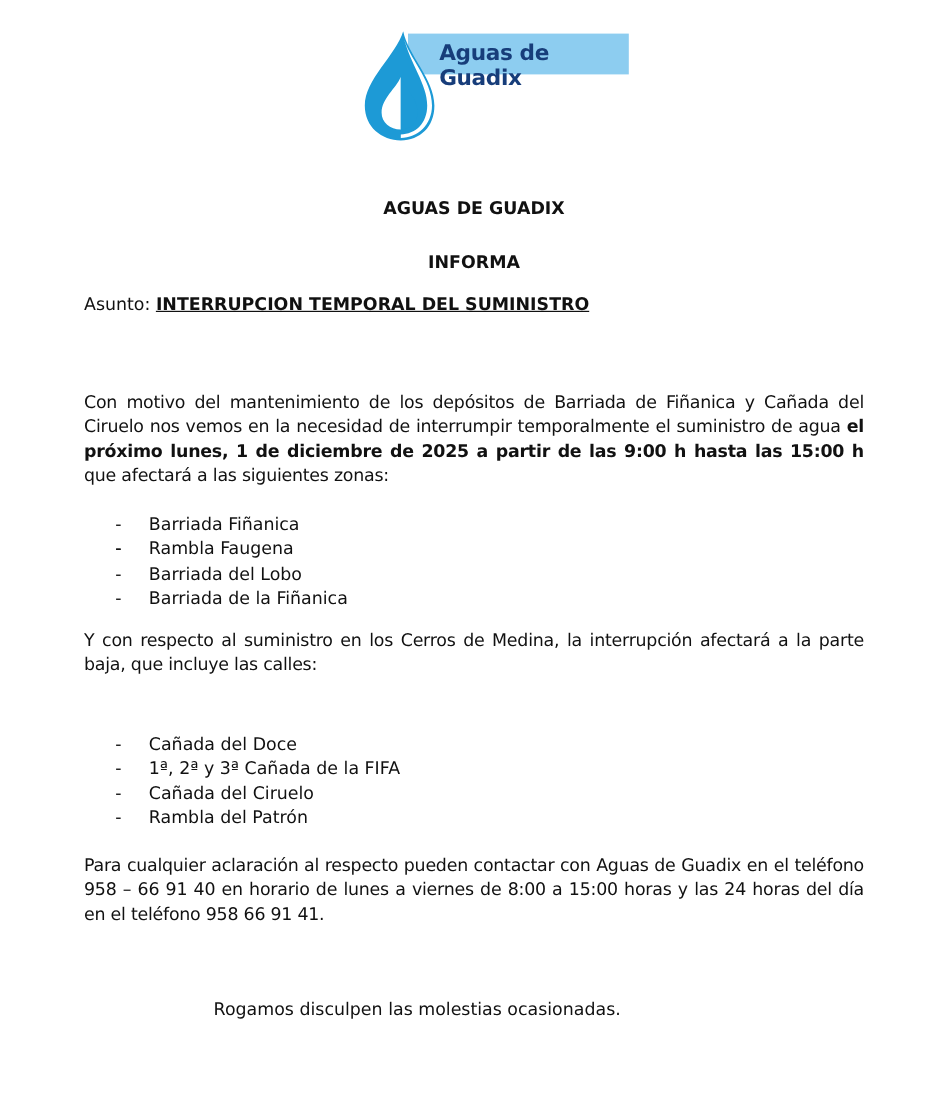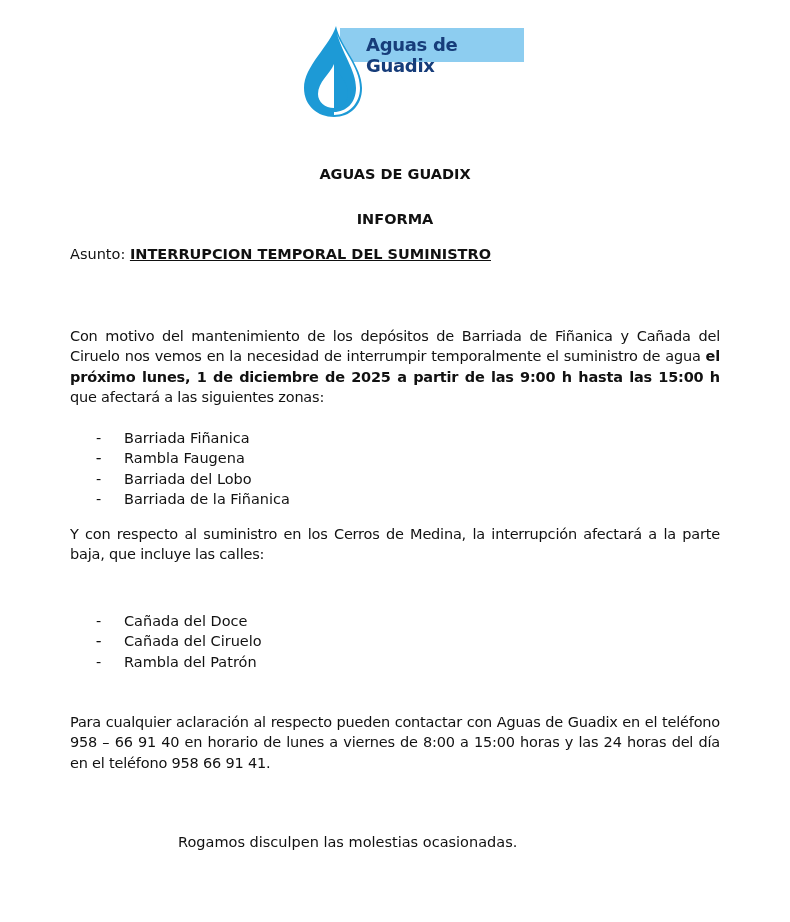--- a/index.html
+++ b/index.html
@@ -54,20 +54,20 @@
   <li><span class="dash">-</span></li>
   <li><span class="dash">-</span><span>Rambla Faugena</span></li>
   <li><span class="dash">-</span><span>Barriada del Lobo</span></li>
   <li><span class="dash">-</span><span>Barriada de la Fiñanica</span></li>
 </ul>
 
 <div class="para p2">Y con respecto al suministro en los Cerros de Medina, la interrupción afectará a la parte baja, que incluye las calles:</div>
 
 <ul class="list l2">
   <li><span class="dash">-</span><span>Cañada del Doce</span></li>
-  <li><span class="dash">-</span></li>
+  <li><span class="dash">-</span><span>1ª, 2ª y 3ª Cañada de la FIFA</span></li>
   <li><span class="dash">-</span><span>Cañada del Ciruelo</span></li>
   <li><span class="dash">-</span><span>Rambla del Patrón</span></li>
 </ul>
 
 <div class="para p3">Para cualquier aclaración al respecto pueden contactar con Aguas de Guadix en el teléfono 958 – 66 91 40 en horario de lunes a viernes de 8:00 a 15:00 horas y las 24 horas del día en el teléfono 958 66 91 41.</div>
 
 <div class="closing">Rogamos disculpen las molestias ocasionadas.</div>
 
 </body></html>

